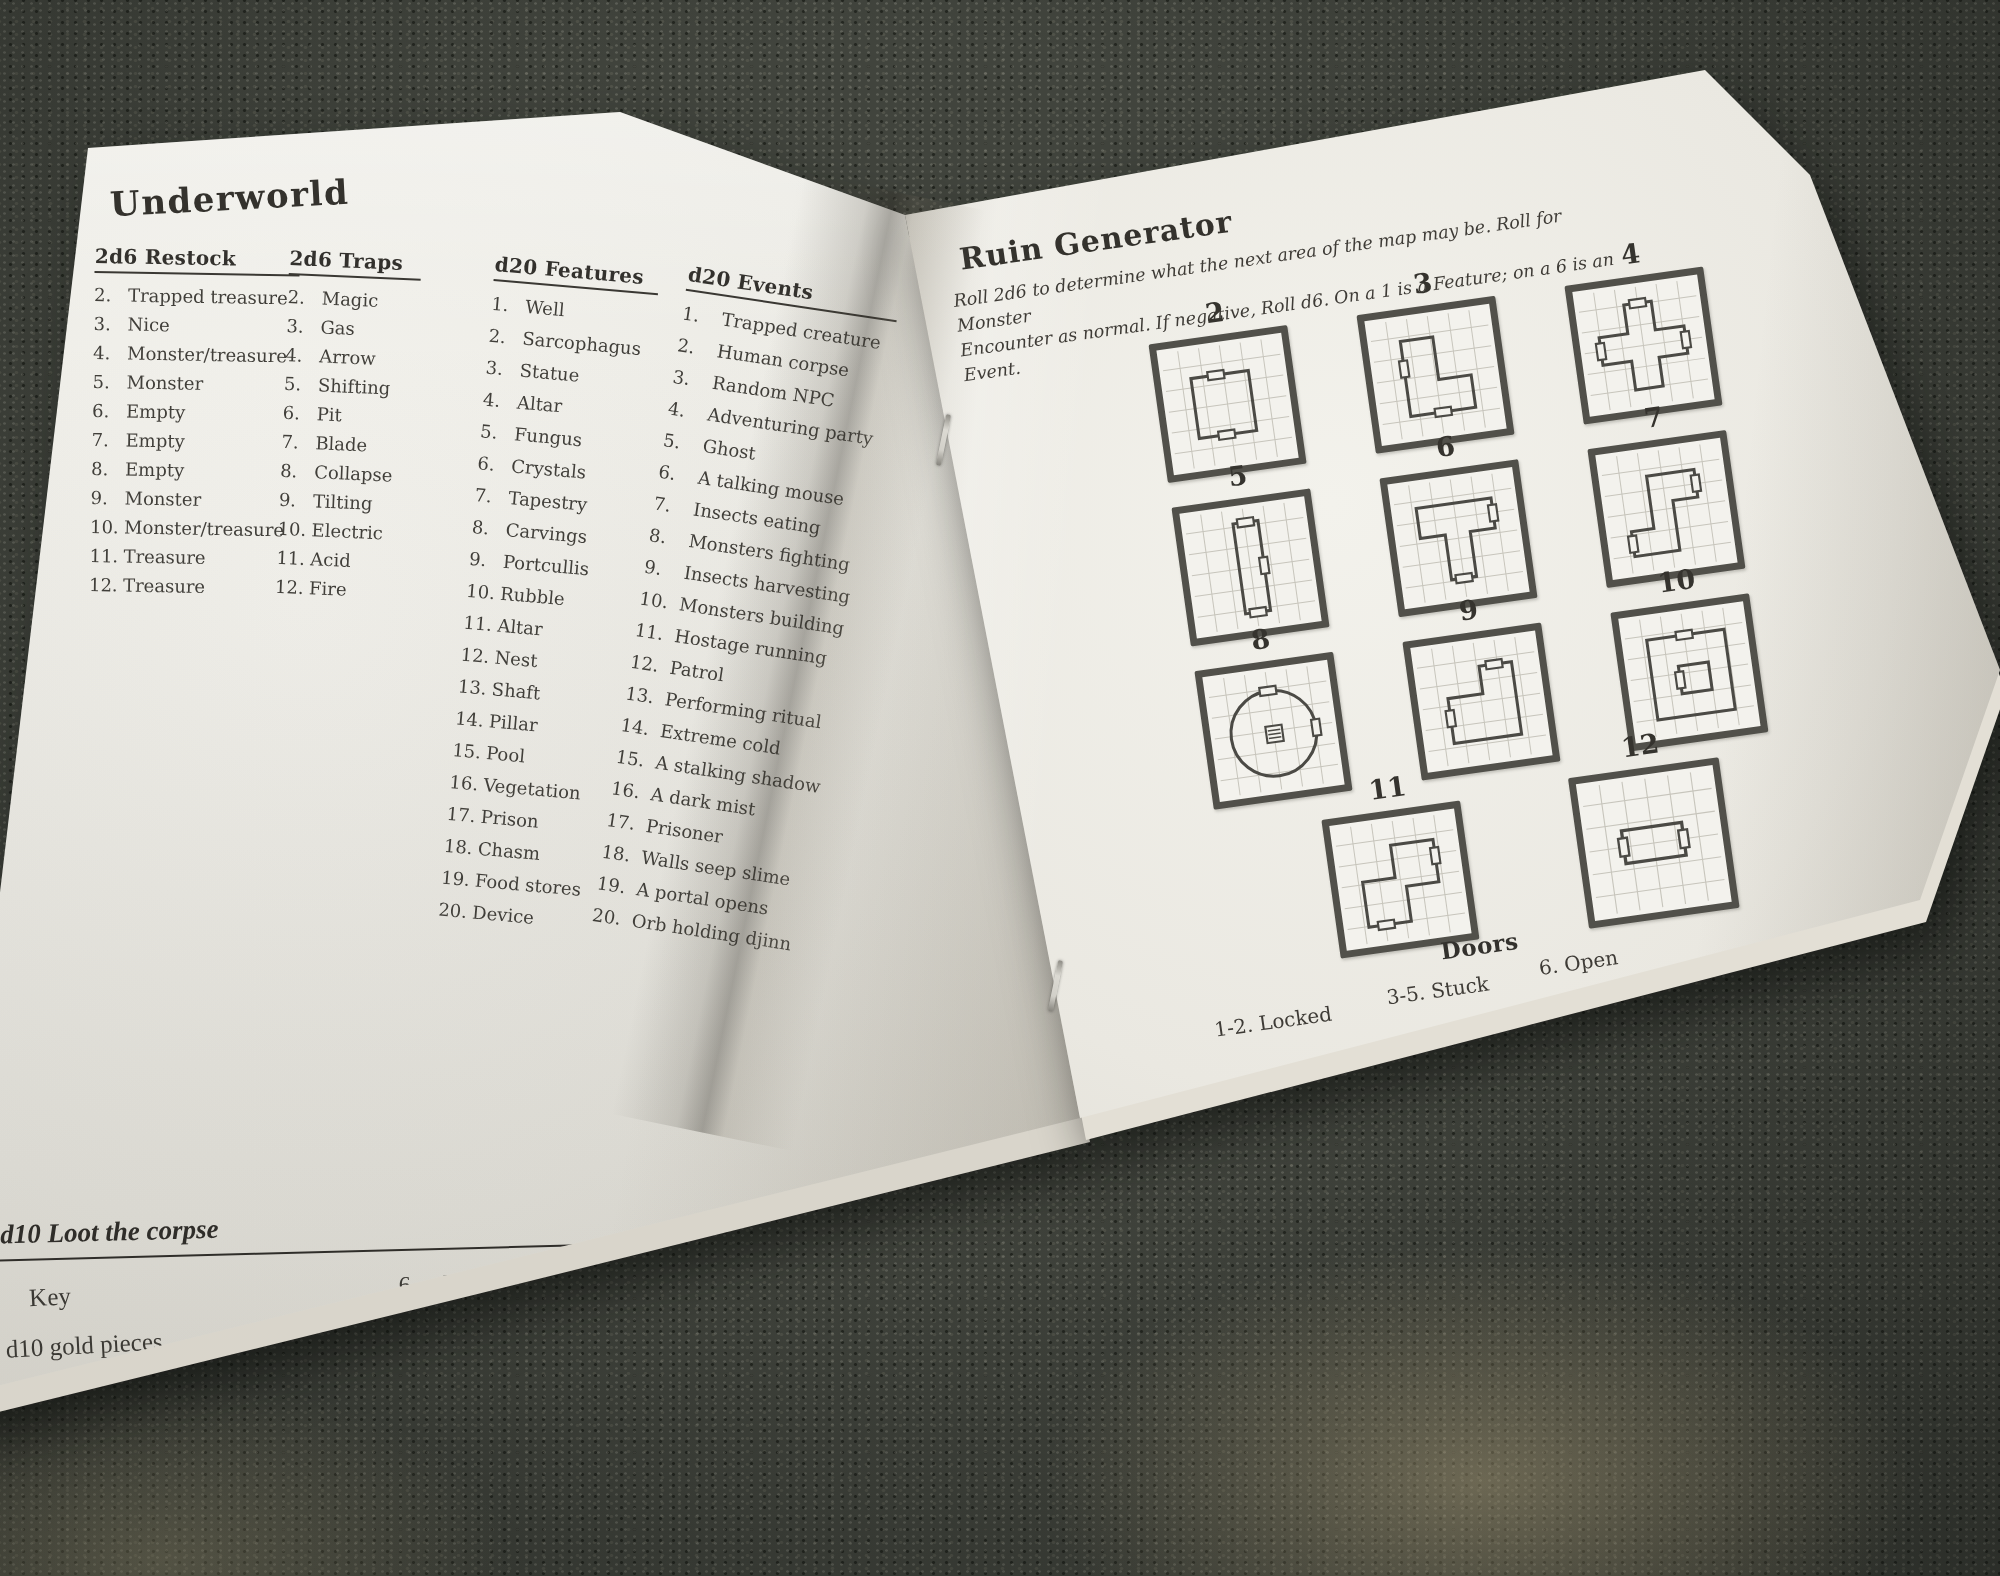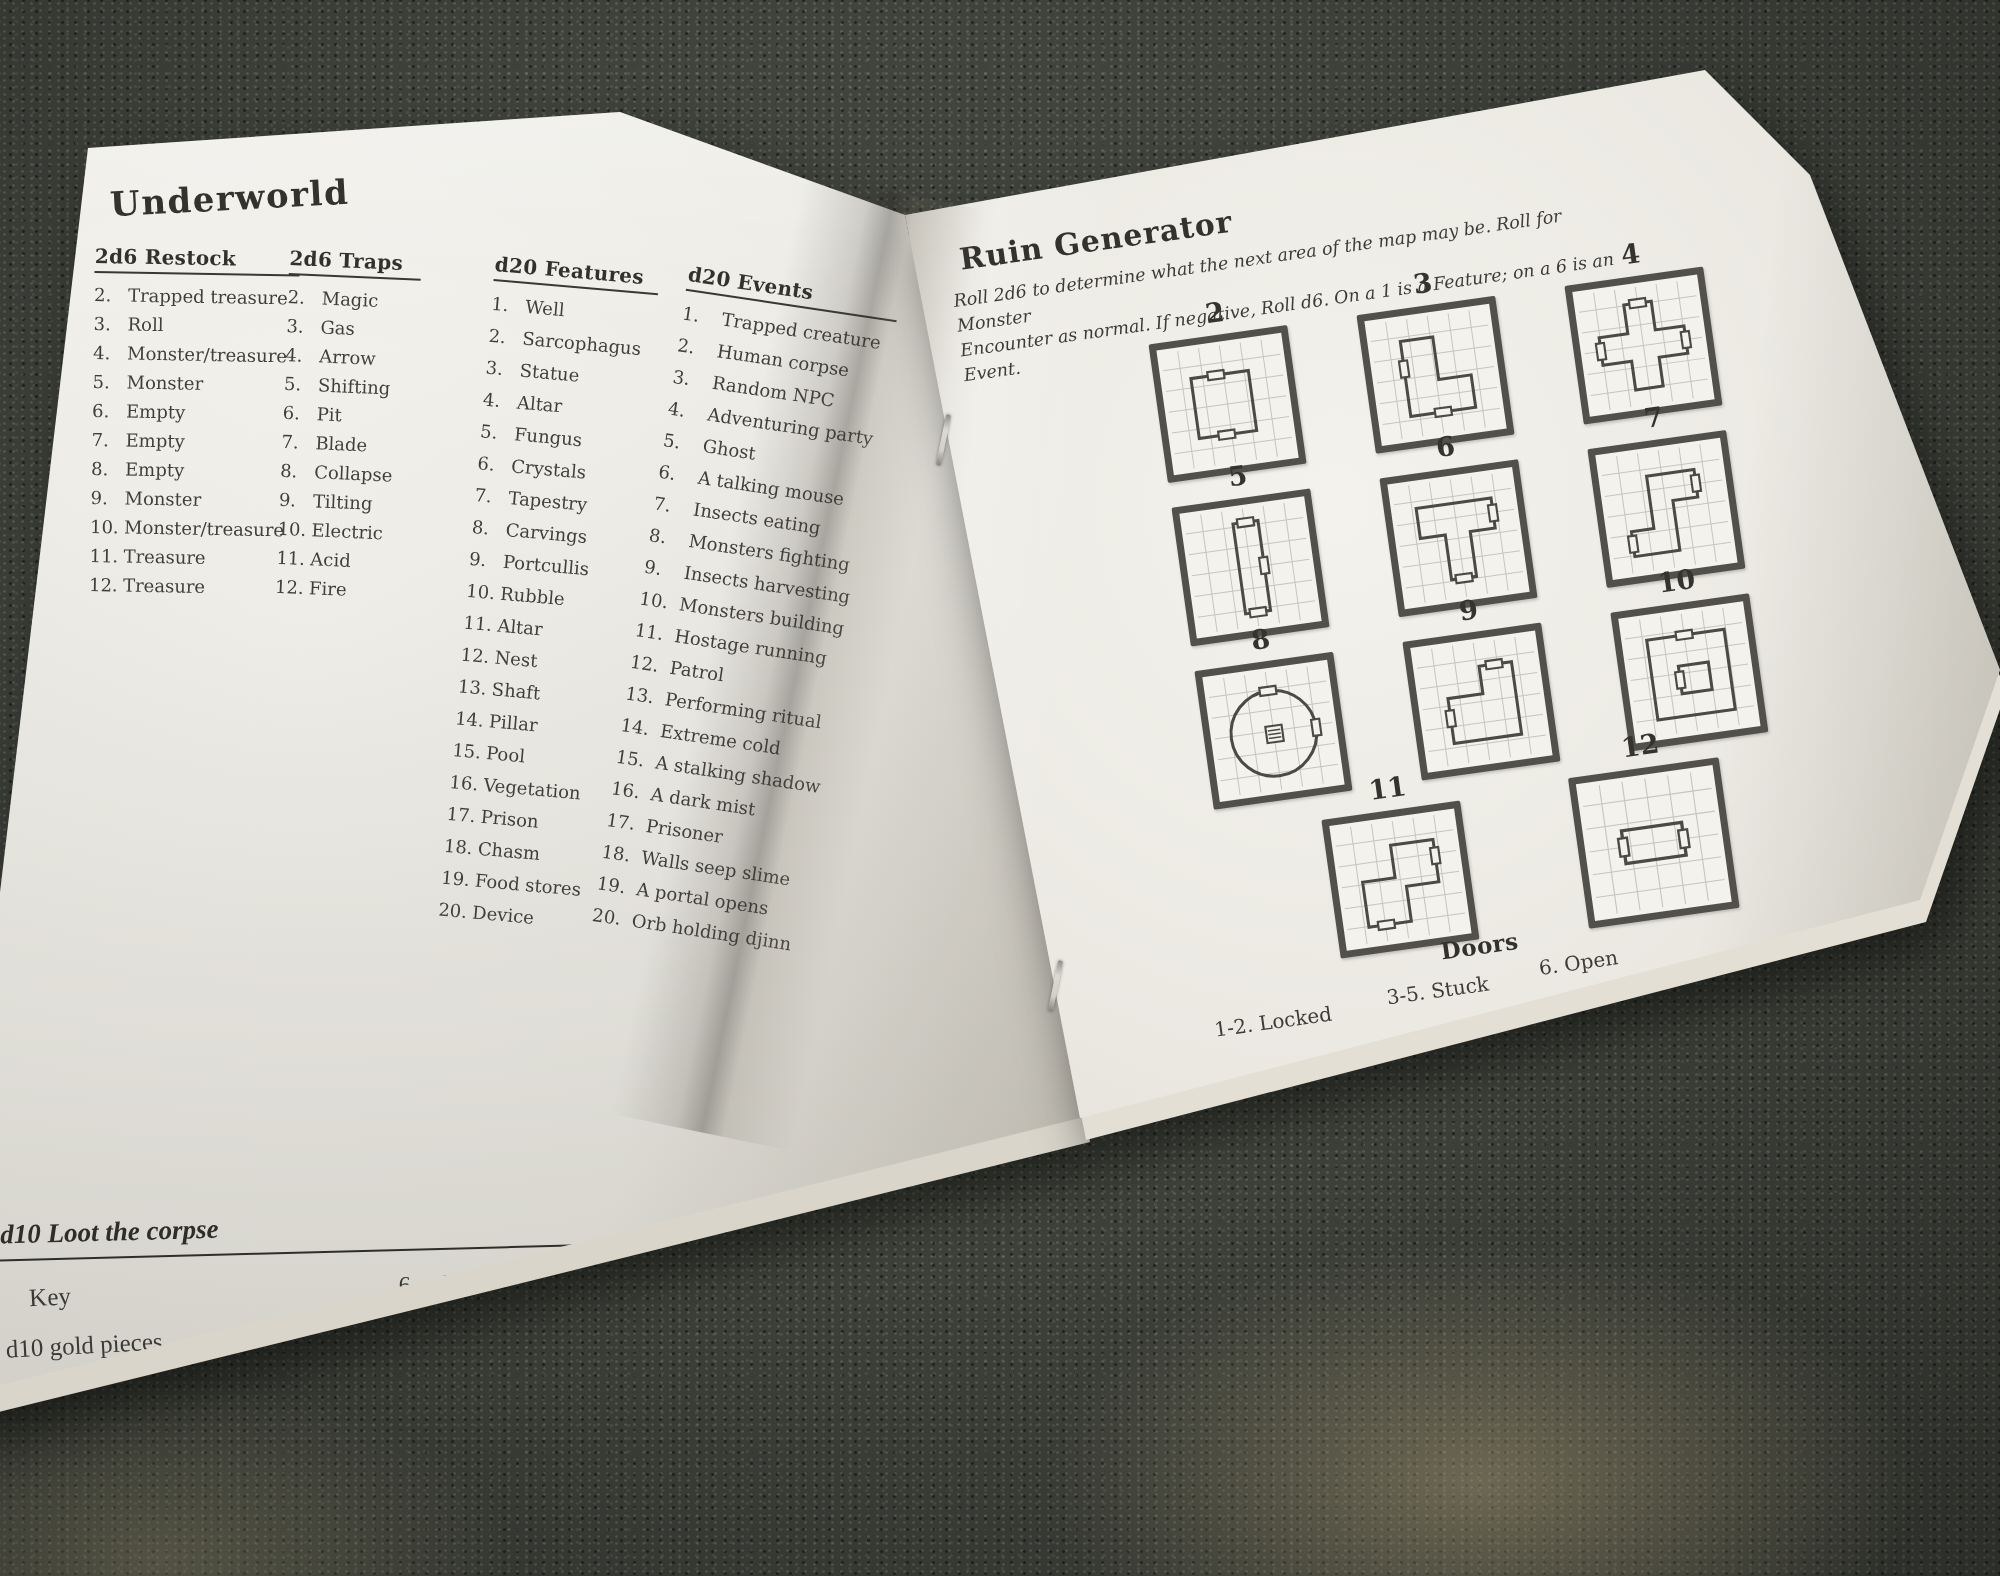--- a/index.html
+++ b/index.html
@@ -99,21 +99,21 @@
 
       <div class="abs tcol" style="left:175px;top:144px;width:205px;transform:rotate(1deg);">
         <div class="thead">2d6 Restock</div>
         <ul class="tlist sp29">
             <li>
               <span class="num">2.</span>
               <span>Trapped treasure</span>
             </li>
             <li>
               <span class="num">3.</span>
-              <span>Roll</span>
+              <span>Nice</span>
             </li>
             <li>
               <span class="num">4.</span>
               <span>Monster/treasure</span>
             </li>
             <li>
               <span class="num">5.</span>
               <span>Monster</span>
             </li>
             <li>

